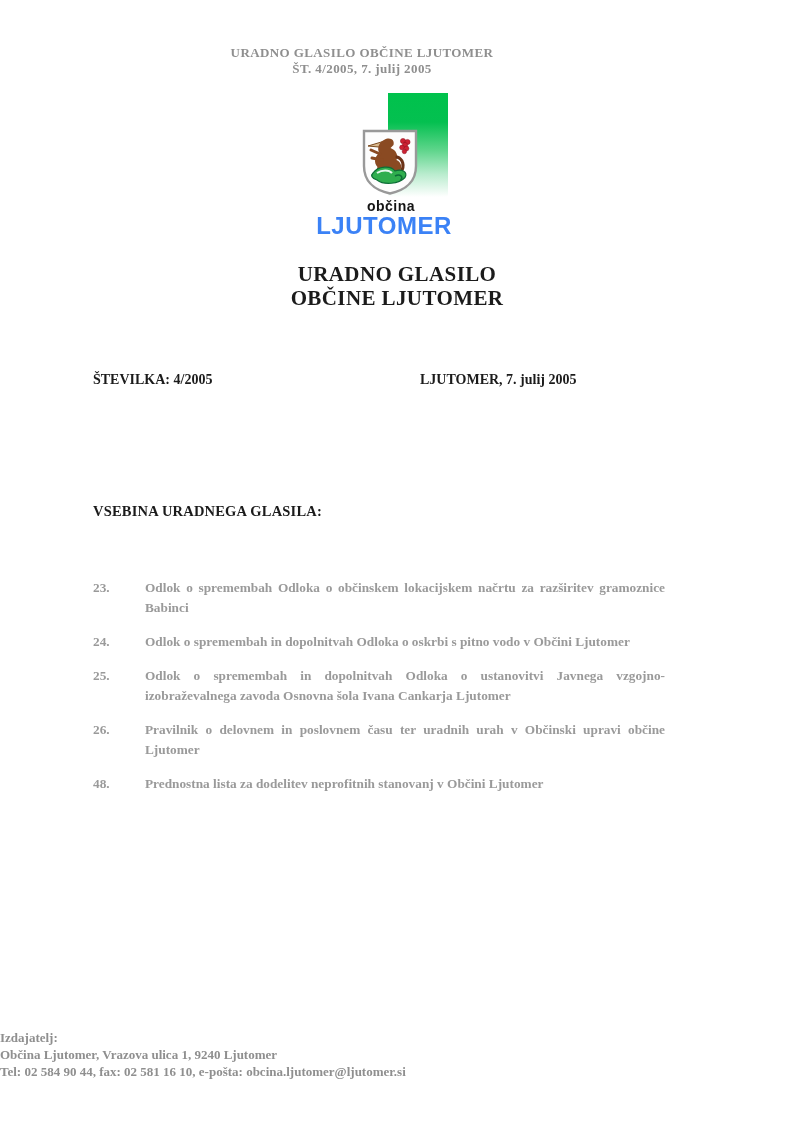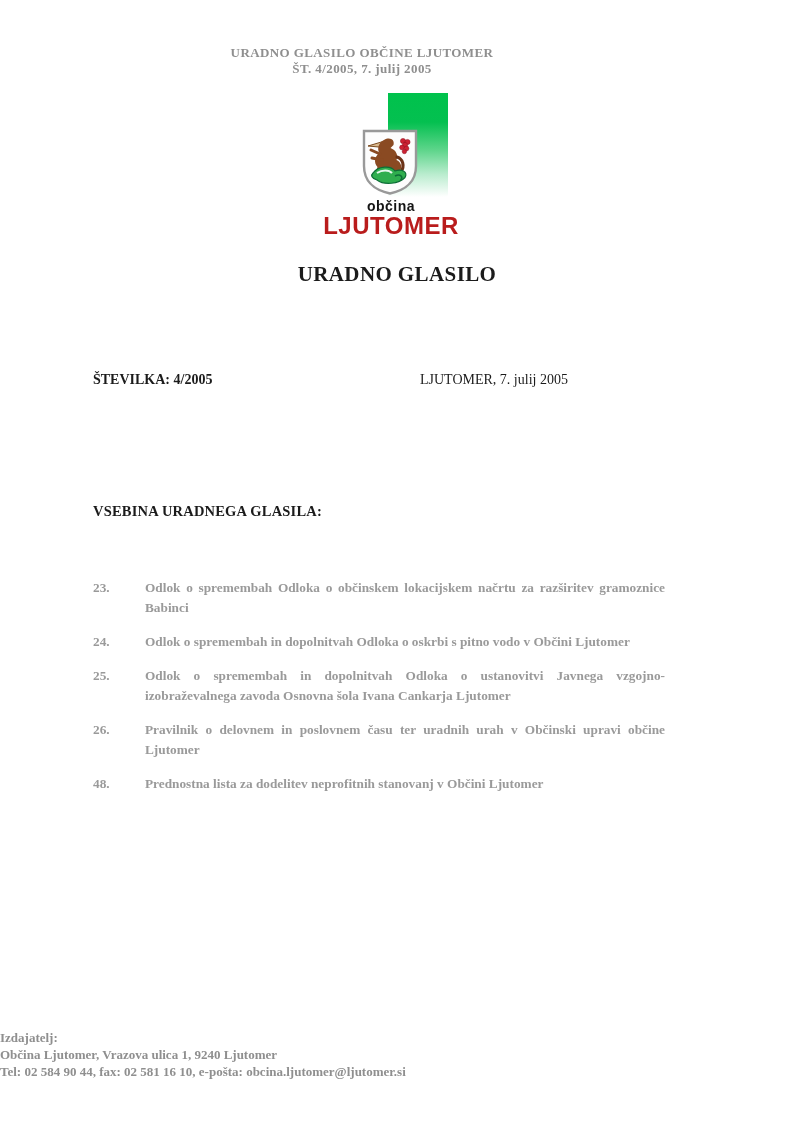--- a/index.html
+++ b/index.html
@@ -25,38 +25,38 @@
     background:linear-gradient(180deg,#00c24c 0%,#04c050 28%,#5ed58b 55%,#b9ecce 78%,#ffffff 100%);
     border-radius:0 0 3px 0;
   }
   .logo-shield { position:absolute; left:361px; top:129px; width:58px; height:67px; }
   .logo-obcina {
     position:absolute; left:311px; top:198px; width:160px;
     text-align:center; font-family:"Liberation Sans", sans-serif;
     font-weight:bold; font-size:14px; color:#141414; letter-spacing:0.5px;
   }
   .logo-name {
-    position:absolute; left:301px; top:212px; width:180px;
+    position:absolute; left:294px; top:212px; width:180px;
     text-align:center; font-family:"Liberation Sans", sans-serif;
-    font-weight:bold; font-size:24px; color:#b91c1c; letter-spacing:0.5px;
+    font-weight:bold; font-size:24px; color:#3b82f6; letter-spacing:0.5px;
   }
   
   .doc-title {
     position:absolute; top:262px; left:0; width:794px;
     text-align:center; color:#1b1b1b;
     font-weight:bold; font-size:21px; line-height:24px; letter-spacing:0.4px;
   }
   
   .issue-number {
     position:absolute; top:372px; left:93px;
     font-weight:bold; font-size:14px; color:#1b1b1b;
   }
   .issue-place {
     position:absolute; top:372px; left:420px;
-    font-weight:normal; font-size:14px; color:#1b1b1b;
+    font-weight:bold; font-size:14px; color:#1b1b1b;
   }
   
   .contents-heading {
     position:absolute; top:503px; left:93px;
     font-weight:bold; font-size:14.5px; color:#1b1b1b; letter-spacing:0.2px;text-align:right;
   }
   .toc {
     position:absolute; top:578px; left:93px; width:572px;
   }
   .toc-row {
@@ -111,20 +111,21 @@
                C38,55 23,56.5 16,51 C10.5,49 9.5,46.5 12,44 Z" fill="#2fae4e" stroke="#0c6d36" stroke-width="1.2"></path>
       <path d="M16,44 C21,40.5 28,40.5 31,44" stroke="#e8f7ee" stroke-width="2" fill="none"></path>
       <path d="M34,47 C39,44.5 43,47.5 39.5,51.5" stroke="#0c6d36" stroke-width="1.6" fill="none"></path>
     </svg>
   </div>
   <div class="logo-obcina">občina</div>
   <div class="logo-name">LJUTOMER</div>
 
   <div class="doc-title">
     <div>URADNO GLASILO</div>
+    <div>OBČINE LJUTOMER</div>
   </div>
 
   <div class="issue-number">ŠTEVILKA: 4/2005</div>
   <div class="issue-place">LJUTOMER, 7. julij 2005</div>
 
   <div class="contents-heading">VSEBINA URADNEGA GLASILA:</div>
 
   <div class="toc">
     <div class="toc-row">
       <span class="toc-num">23.</span>

